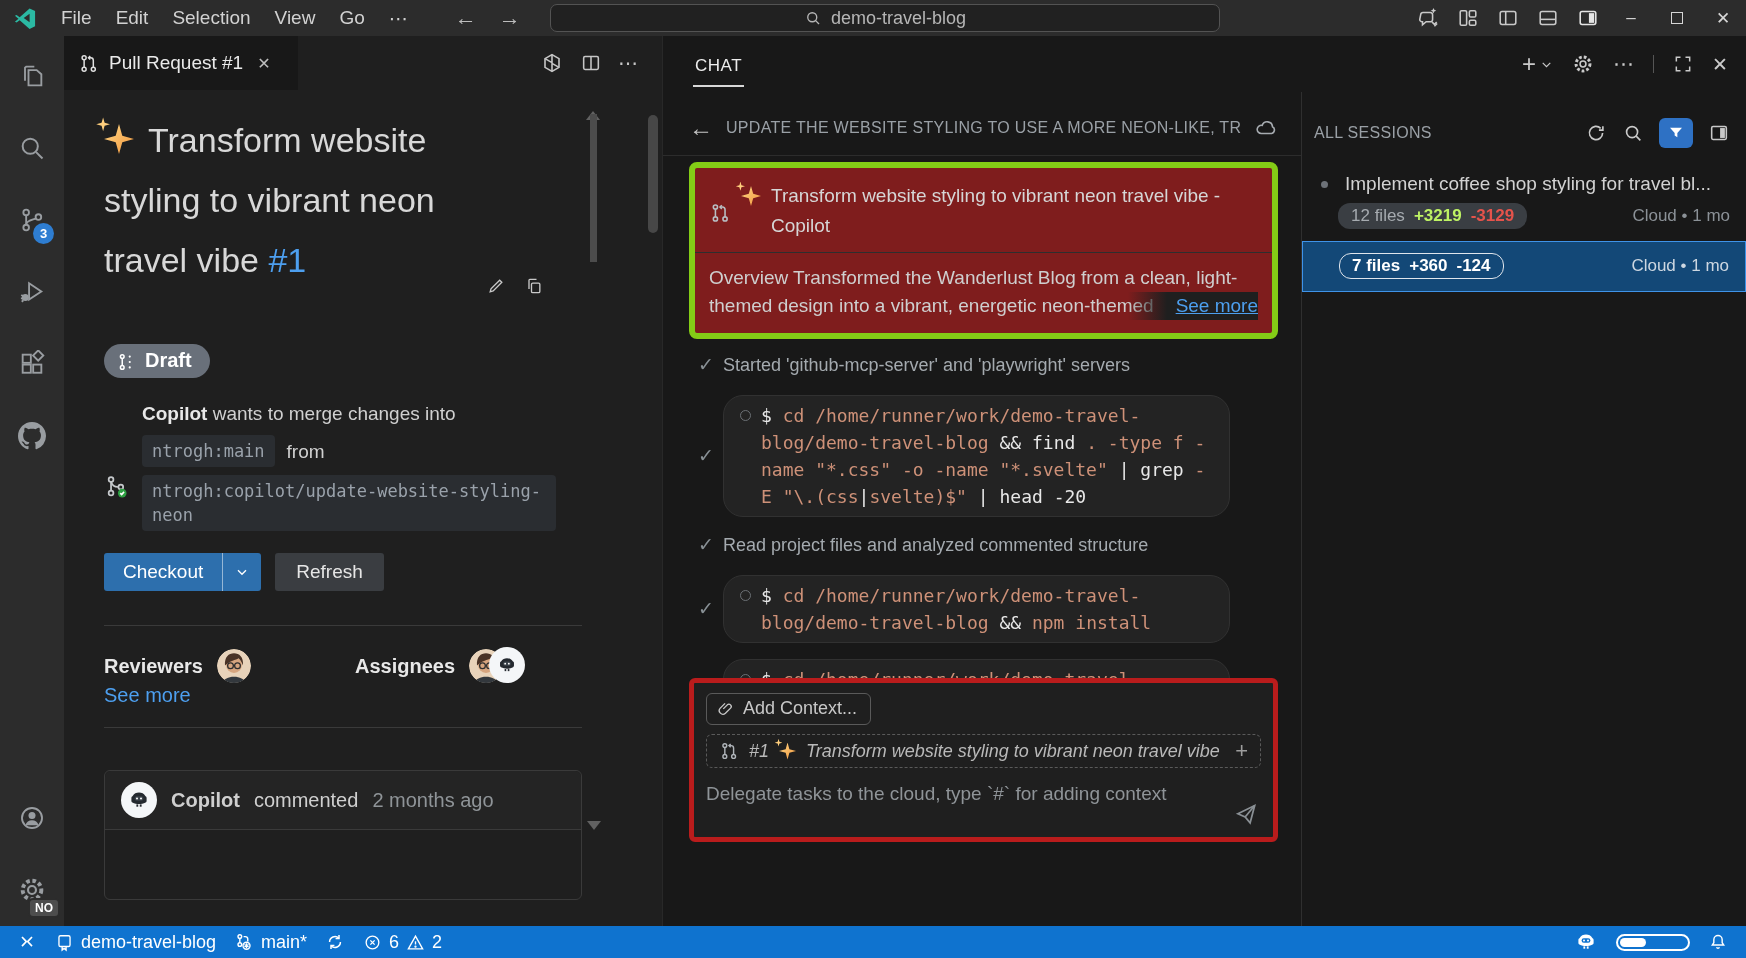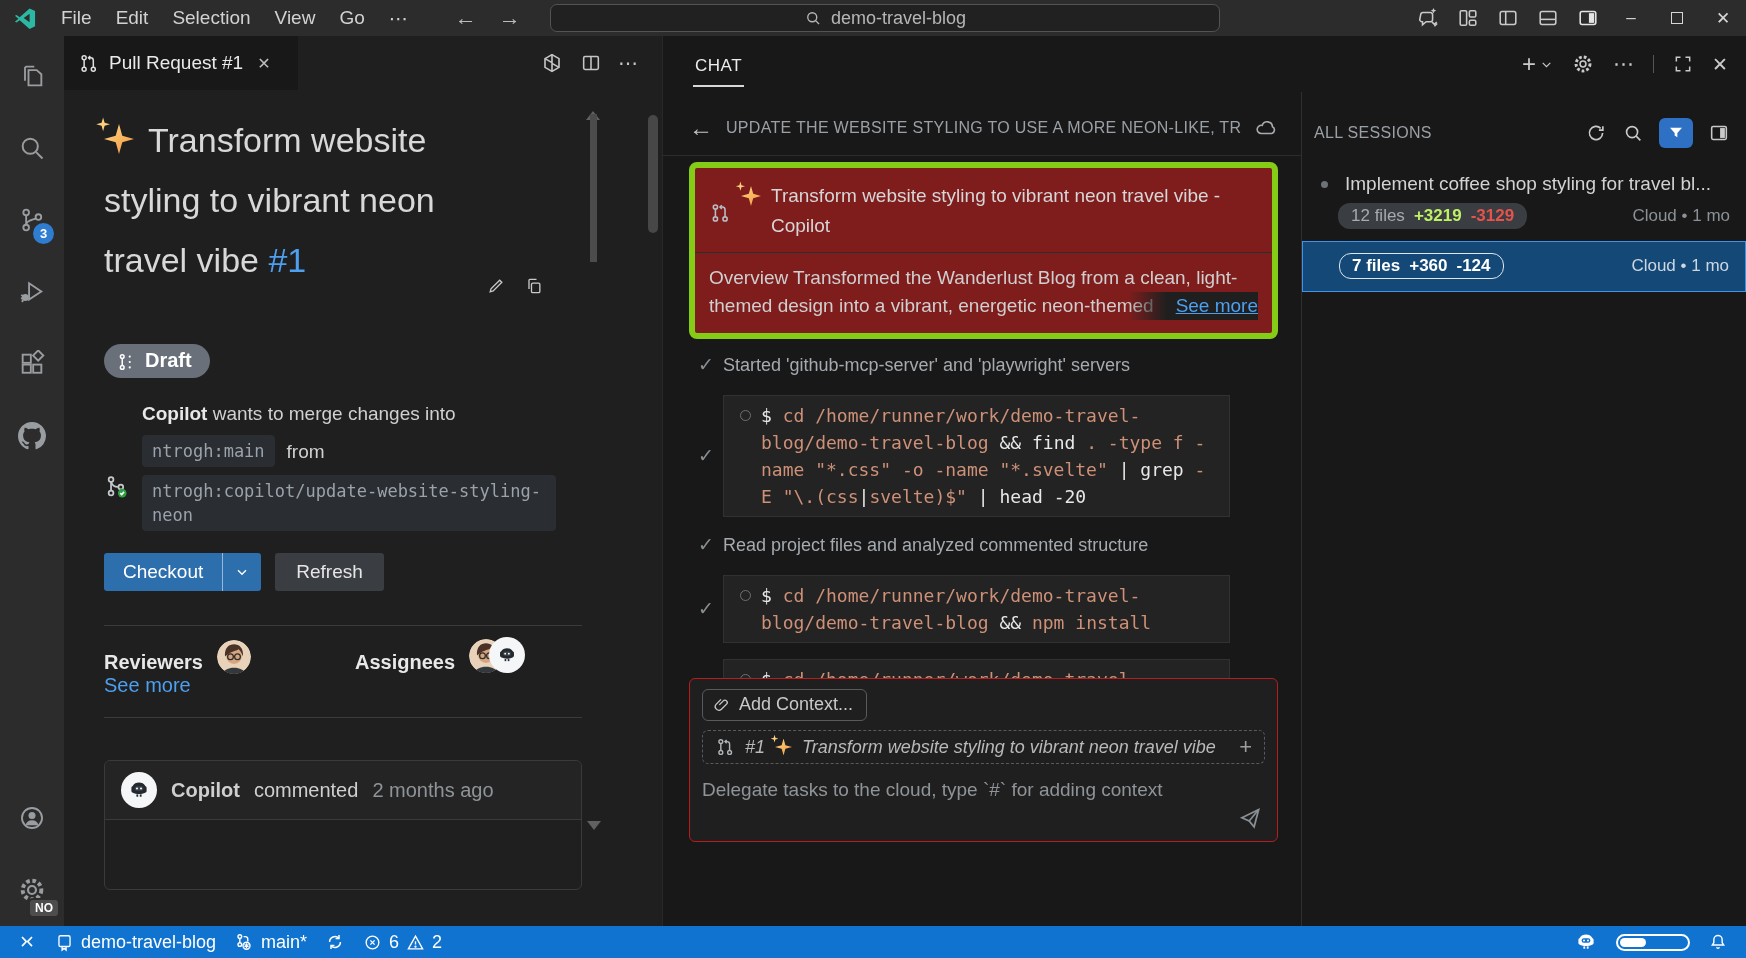--- a/index.html
+++ b/index.html
@@ -52,21 +52,21 @@
   .chip{font-family:"DejaVu Sans Mono",monospace;font-size:17px;background:#2a2d31;color:#9aa2ab;
         padding:4px 10px;border-radius:4px;line-height:24px;display:inline-block}
   .chip.wide{margin-top:8px;width:414px;word-wrap:break-word}
   .btns{display:flex;gap:14px;margin-top:22px}
   .btn-primary{display:flex;background:#2d6fad;color:#fff;border-radius:3px;font-size:19px}
   .btn-main{padding:8px 19px}
   .btn-caret{padding:8px 11px;border-left:1px solid rgba(255,255,255,.5);display:flex;align-items:center}
   .btn-secondary{background:#3a3d41;color:#e6e6e6;padding:8px 21px;border-radius:3px;font-size:19px}
   .hr{border-top:1px solid #3a3a3a;margin-top:34px}
   .hr2{border-top:1px solid #3a3a3a;margin-top:20px}
-  .people{display:flex;align-items:flex-end;margin-top:12px}
+  .people{display:flex;align-items:center;margin-top:22px}
   .people-label{font-size:20px;font-weight:700;color:#e8e8e8}
   .avatar{width:34px;height:34px;border-radius:50%;overflow:hidden;flex:none}
   .av-gap{margin-left:14px}
   .assignees{margin-left:104px}
   .av-stack{position:relative;width:56px;height:36px;margin-left:14px}
   .av-stack .avatar{position:absolute;left:0;top:1px}
   .cop-bubble{position:absolute;left:20px;top:-1px;width:36px;height:36px;background:#f4f6f8;border-radius:50%;
               display:flex;align-items:center;justify-content:center}
   .see-more{margin-top:22px;font-size:20px;color:#4d9fef;width:max-content}
   .comment-card{margin-top:42px;border:1px solid #3a3a3a;border-radius:6px;height:130px;background:#1f1f1f}
@@ -99,26 +99,26 @@
   .mc-title .txt{max-width:486px}
   .mc-body{position:relative;padding:11px 14px 13px;font-size:19px;line-height:28px;color:#cfcfcf}
   .mc-see{position:absolute;right:14px;bottom:13px;color:#4d9fef;text-decoration:underline;
           background:linear-gradient(90deg,rgba(31,31,31,0),#1f1f1f 30%);padding-left:48px}
   .steps{margin:14px 23px 0 35px}
   .step{display:flex;gap:7px;margin-bottom:16px}
   .step.trow{margin-bottom:18px}
   .check{color:#889095;font-size:19px;line-height:24px;width:18px;flex:none}
   .step.crow .check{align-self:center}
   .step-text{font-size:18px;color:#a4aaaf;line-height:24px}
-  .code-block{background:#232323;border:1px solid #313131;border-radius:0;padding:6px 16px;display:flex;gap:10px}
+  .code-block{background:#232323;border:1px solid #313131;border-radius:20px;padding:6px 16px;display:flex;gap:10px}
   .code-bullet{width:11px;height:11px;border:1.5px solid #6b7075;border-radius:50%;margin-top:8px;flex:none}
   .code-text{font-family:"DejaVu Sans Mono",monospace;font-size:18px;line-height:27px;color:#ce9178;width:452px;word-wrap:break-word}
   .code-text .tok{color:#e8e8e8}
   .code-block.partial{height:14px;border-bottom:none;border-radius:8px 8px 0 0;padding:0;margin-left:25px}
-  .chat-input{position:absolute;left:26px;right:23px;top:586px;height:164px;background:#1f1f1f;border:1px solid #b91c1c;
+  .chat-input{position:absolute;left:26px;right:23px;top:586px;height:164px;background:#1f1f1f;border:5px solid #b91c1c;
               border-radius:6px;padding:10px 12px}
   .ctx-btn{display:inline-flex;align-items:center;gap:8px;border:1px solid #5a5a5a;border-radius:6px;
            padding:4px 13px 5px 9px;font-size:18px;color:#c8c8c8}
   .ctx-chip{margin-top:9px;display:flex;align-items:center;gap:10px;border:1px dashed #5a5a5a;border-radius:6px;
             padding:3px 12px;font-size:18px;color:#b9b9b9;font-style:italic}
   .ctx-plus{margin-left:auto;font-style:normal;color:#9d9d9d;font-size:22px}
   .input-ph{margin-top:15px;font-size:19px;color:#8f9498}
   .send-btn{position:absolute;right:14px;bottom:10px;color:#8a9095}
 
   

